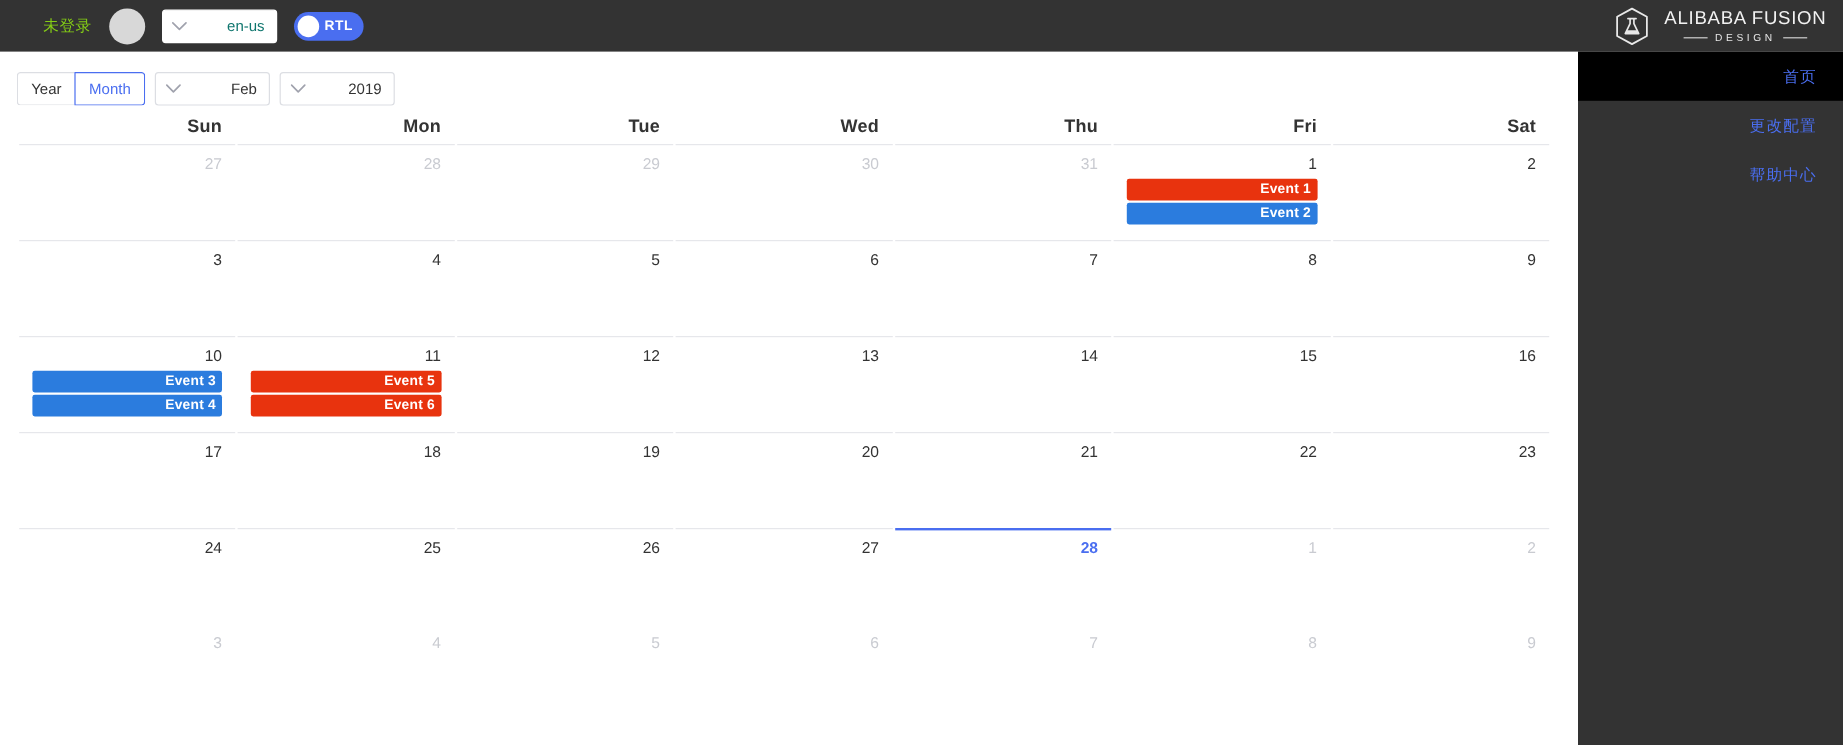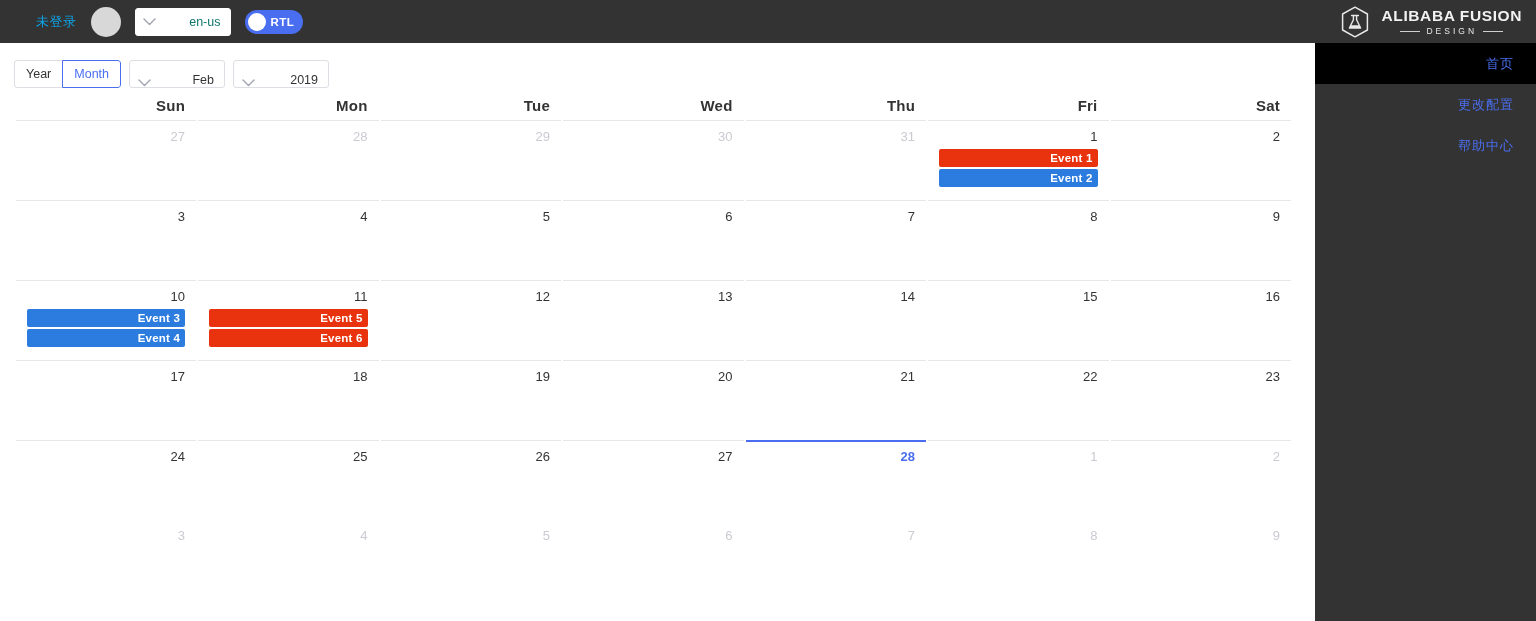--- a/index.html
+++ b/index.html
@@ -33,21 +33,21 @@
     box-sizing: border-box;
     z-index: 5;
   }
   .topbar-left {
     display: flex;
     align-items: center;
     padding-left: 36px;
     gap: 14px;
   }
   .login-status {
-    color: #0ea5e9;
+    color: #84cc16;
     font-size: 13px;
     letter-spacing: 0.5px;
     white-space: nowrap;
   }
   .avatar {
     width: 30px;
     height: 30px;
     border-radius: 50%;
     background: #d8d8d8;
     flex: none;
@@ -112,21 +112,21 @@
   .logo-mark { width: 34px; height: 34px; flex: none; display:block; }
   .logo-text {
     display: flex;
     flex-direction: column;
     align-items: center;
     line-height: 1;
   }
   .logo-title {
     color: #f2f2f2;
     font-size: 15.5px;
-    font-weight: bold;
+    font-weight: normal;
     letter-spacing: 0.6px;
     white-space: nowrap;
   }
   .logo-sub {
     display: flex;
     align-items: center;
     gap: 6px;
     margin-top: 4px;
   }
   .logo-sub .rule {
@@ -214,21 +214,21 @@
     position: relative;
     z-index: 2;
   }
   .cal-select {
     height: 28px;
     width: 96px;
     border: 1px solid #dcdee3;
     border-radius: 3px;
     background: #ffffff;
     display: flex;
-    align-items: flex-end;
+    align-items: center;
     justify-content: space-between;
     padding: 0 10px 0 8px;
     box-sizing: border-box;
     font-size: 12.5px;
     color: #333333;
   }
   .cal-select .chev { color: #a0a2ad; line-height: 0; display:block; }
 
   
   .cal-grid {

